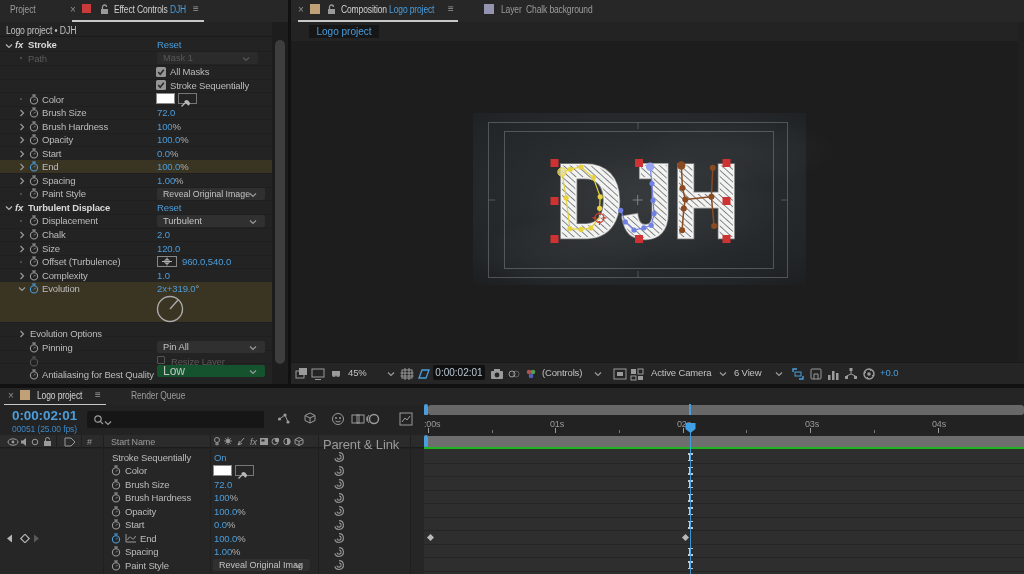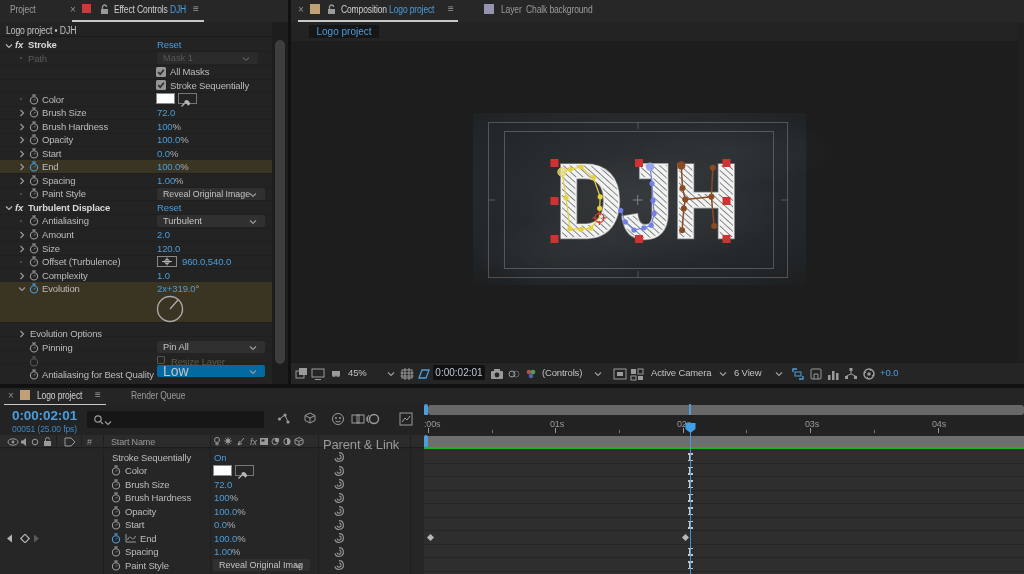--- a/index.html
+++ b/index.html
@@ -163,34 +163,34 @@
     </svg>
     <div class="lbl" style="left:15px;top:201.9px;color:#d8d8d8;font-style:italic;font-weight:bold">fx</div>
     <div class="lbl" style="left:28px;top:201.9px;color:#d8d8d8;font-weight:bold">Turbulent Displace</div>
     <div class="val" style="left:157px;top:201.9px">Reset</div>
 <svg style="position:absolute;left:29px;top:215.45px" width="10" height="11" viewBox="0 0 10 11">
       <line x1="3.2" y1="1" x2="6.8" y2="1" stroke="#9a9a9a" stroke-width="1.1"></line>
       <line x1="5" y1="1" x2="5" y2="2.6" stroke="#9a9a9a" stroke-width="1.1"></line>
       <circle cx="5" cy="6.4" r="3.6" fill="none" stroke="#9a9a9a" stroke-width="1.1"></circle>
       <line x1="5" y1="6.4" x2="6.6" y2="4.8" stroke="#9a9a9a" stroke-width="1"></line>
     </svg>
-    <div class="lbl" style="left:42px;top:215.4px;color:#bcbcbc">Antialiasing</div>
+    <div class="lbl" style="left:42px;top:215.4px;color:#bcbcbc">Displacement</div>
     <div style="position:absolute;left:157px;top:214.95px;width:108px;height:12px;background:#303030;border-radius:2px;color:#c3c3c3;font-size:9.3px;line-height:12px;padding-left:6px;box-sizing:border-box">Turbulent<svg style="position:absolute;left:92px;top:3px" width="8" height="8" viewBox="0 0 8 8">
         <path d="M1 2.5 L4 5.5 L7 2.5" fill="none" stroke="#9a9a9a" stroke-width="1.2"></path>
       </svg></div>
 <svg style="position:absolute;left:18px;top:231.0px" width="8" height="8" viewBox="0 0 8 8">
       <path d="M2.5 1 L5.5 4 L2.5 7" fill="none" stroke="#9a9a9a" stroke-width="1.2"></path>
     </svg>
     <svg style="position:absolute;left:29px;top:229.0px" width="10" height="11" viewBox="0 0 10 11">
       <line x1="3.2" y1="1" x2="6.8" y2="1" stroke="#9a9a9a" stroke-width="1.1"></line>
       <line x1="5" y1="1" x2="5" y2="2.6" stroke="#9a9a9a" stroke-width="1.1"></line>
       <circle cx="5" cy="6.4" r="3.6" fill="none" stroke="#9a9a9a" stroke-width="1.1"></circle>
       <line x1="5" y1="6.4" x2="6.6" y2="4.8" stroke="#9a9a9a" stroke-width="1"></line>
     </svg>
-    <div class="lbl" style="left:42px;top:229.0px;color:#bcbcbc">Amount</div>
+    <div class="lbl" style="left:42px;top:229.0px;color:#bcbcbc">Chalk</div>
     <div class="val" style="left:157px;top:229.0px">2.0<span class="pct"></span></div>
 <svg style="position:absolute;left:18px;top:244.55px" width="8" height="8" viewBox="0 0 8 8">
       <path d="M2.5 1 L5.5 4 L2.5 7" fill="none" stroke="#9a9a9a" stroke-width="1.2"></path>
     </svg>
     <svg style="position:absolute;left:29px;top:242.55px" width="10" height="11" viewBox="0 0 10 11">
       <line x1="3.2" y1="1" x2="6.8" y2="1" stroke="#9a9a9a" stroke-width="1.1"></line>
       <line x1="5" y1="1" x2="5" y2="2.6" stroke="#9a9a9a" stroke-width="1.1"></line>
       <circle cx="5" cy="6.4" r="3.6" fill="none" stroke="#9a9a9a" stroke-width="1.1"></circle>
       <line x1="5" y1="6.4" x2="6.6" y2="4.8" stroke="#9a9a9a" stroke-width="1"></line>
     </svg>
@@ -257,21 +257,21 @@
     </svg>
 <div style="position:absolute;left:157px;top:355.95000000000005px;width:8px;height:8px;border:1px solid #555;border-radius:1px"></div>
 <div class="lbl" style="left:171px;top:355.5px;color:#5a5a5a">Resize Layer</div>
 <svg style="position:absolute;left:29px;top:369.00000000000006px" width="10" height="11" viewBox="0 0 10 11">
       <line x1="3.2" y1="1" x2="6.8" y2="1" stroke="#9a9a9a" stroke-width="1.1"></line>
       <line x1="5" y1="1" x2="5" y2="2.6" stroke="#9a9a9a" stroke-width="1.1"></line>
       <circle cx="5" cy="6.4" r="3.6" fill="none" stroke="#9a9a9a" stroke-width="1.1"></circle>
       <line x1="5" y1="6.4" x2="6.6" y2="4.8" stroke="#9a9a9a" stroke-width="1"></line>
     </svg>
 <div class="lbl" style="left:42px;top:369.0px">Antialiasing for Best Quality</div>
-<div style="position:absolute;left:157px;top:365px;width:108px;height:12px;background:#0369a1;border-radius:2px;color:#c3c3c3;font-size:14px;line-height:12px;padding-left:6px;box-sizing:border-box">Low<svg style="position:absolute;left:92px;top:3px" width="8" height="8" viewBox="0 0 8 8">
+<div style="position:absolute;left:157px;top:365px;width:108px;height:12px;background:#14532d;border-radius:2px;color:#c3c3c3;font-size:12px;line-height:12px;padding-left:6px;box-sizing:border-box">Low<svg style="position:absolute;left:92px;top:3px" width="8" height="8" viewBox="0 0 8 8">
         <path d="M1 2.5 L4 5.5 L7 2.5" fill="none" stroke="#9a9a9a" stroke-width="1.2"></path>
       </svg></div>
 <div class="abs" style="left:20px;top:57.3px;width:2px;height:2px;background:#5a5a5a;border-radius:1px"></div>
 <div class="abs" style="left:20px;top:98.0px;width:2px;height:2px;background:#5a5a5a;border-radius:1px"></div>
 <div class="abs" style="left:20px;top:192.9px;width:2px;height:2px;background:#5a5a5a;border-radius:1px"></div>
 <div class="abs" style="left:20px;top:219.9px;width:2px;height:2px;background:#5a5a5a;border-radius:1px"></div>
 <div class="abs" style="left:20px;top:260.6px;width:2px;height:2px;background:#5a5a5a;border-radius:1px"></div>
 <div class="abs" style="left:272px;top:22px;width:16px;height:362px;background:#1d1d1d"></div>
 <div class="abs" style="left:275px;top:40px;width:10px;height:324px;background:#3e3e3e;border-radius:5px"></div>
 </div>

